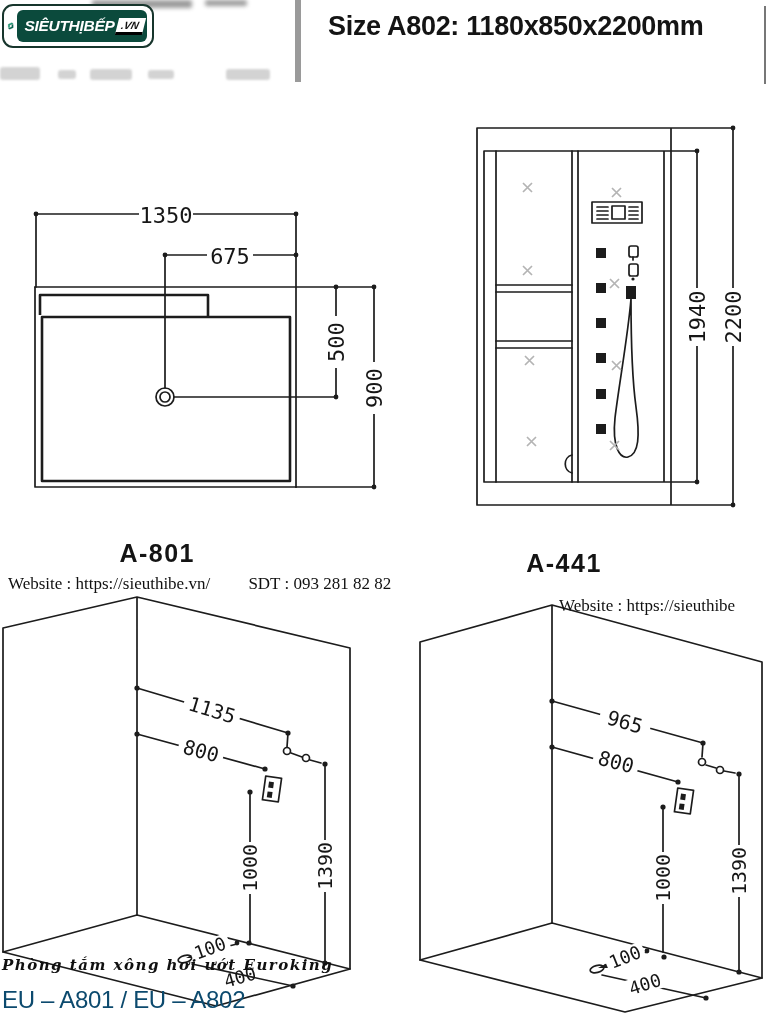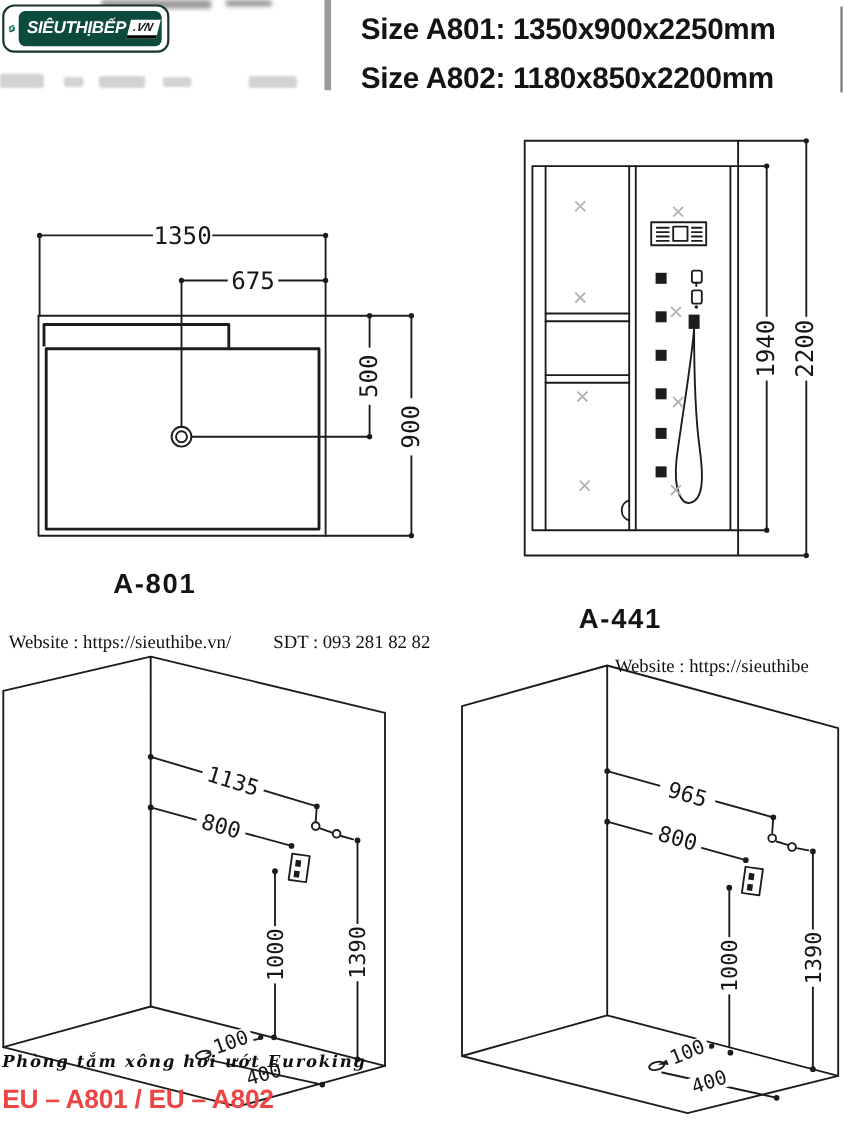--- a/index.html
+++ b/index.html
@@ -33,22 +33,22 @@
   .model-label{font-size:25px;font-weight:600;letter-spacing:1.5px;color:#141414;}
   .contact{font-family:"Liberation Serif",serif;font-size:17px;color:#111;
            white-space:nowrap;}
   .contact-right{left:559px;top:596px;width:209px;overflow:hidden;}
   .phone{margin-left:34px;}
 
   
   .footer-product{left:2px;top:956px;font-family:"DejaVu Serif",serif;
                   font-weight:bold;font-style:italic;font-size:15px;
                   letter-spacing:1.5px;color:#101010;white-space:nowrap;}
-  .footer-models{left:2px;top:986px;font-size:24px;font-weight:700;
-                 letter-spacing:-0.3px;color:#ef4444;white-space:nowrap;}
+  .footer-models{left:2px;top:986px;font-size:24px;font-weight:400;
+                 letter-spacing:-0.3px;color:#0c4a6e;white-space:nowrap;}
 
   
   svg.drawing{position:absolute;left:0;top:0;}
   .ln{fill:none;stroke:#1c1c1c;stroke-width:1.7;stroke-linecap:round;stroke-linejoin:round;}
   .lk{fill:none;stroke:#1c1c1c;stroke-width:2.6;stroke-linejoin:round;}
   .fl{fill:#1c1c1c;stroke:none;}
   .wh{fill:#ffffff;stroke:none;}
   .xm{stroke:#b4b4b4;stroke-width:1.7;fill:none;}
   .dim{font-family:"DejaVu Sans Mono",monospace;fill:#161616;
        text-anchor:middle;dominant-baseline:central;}
@@ -74,21 +74,20 @@
     <path d="M6,25 L6,10 L23,2 L30,6 L13,14 L13,25 Z" fill="#1fa37c" stroke="#0b4a3c" stroke-width="1"></path>
     <path d="M30,11 L30,26 L13,34 L6,30 L23,22 L23,11 Z" fill="#0d6a53" stroke="#0b4a3c" stroke-width="1"></path>
   </svg>
   <div class="logo-pill">
     <span class="logo-text">SIÊUTHỊBẾP</span>
     <span class="logo-vn">.VN</span>
   </div>
 </div>
 
 <div class="abs size-block">
-  <div>Size A801: 1350x900x2250mm</div>
   <div>Size A802: 1180x850x2200mm</div>
 </div>
 
 <svg class="drawing" width="768" height="1024" viewBox="0 0 768 1024">
 
   <g>
     <path class="ln" d="M36,214 H296"></path>
     <circle class="fl" cx="36" cy="214" r="2.4"></circle>
       <circle class="fl" cx="296" cy="214" r="2.4"></circle>
     <path class="ln" d="M165,255 H296"></path>
@@ -304,21 +303,21 @@
       <rect class="wh" x="605" y="948" width="40" height="18"></rect>
       <text class="dim d18" x="625" y="957">100</text>
     </g>
     <g transform="rotate(-18 645 984)">
       <rect class="wh" x="625" y="975" width="40" height="18"></rect>
       <text class="dim d18" x="645" y="984">400</text>
     </g>
   </g>
 </svg>
 
-<div class="abs model-label" style="left:103px;top:517px;width:92px;text-align:left;">A-801</div>
+<div class="abs model-label" style="left:103px;top:539px;width:92px;text-align:right;">A-801</div>
 <div class="abs model-label" style="left:518px;top:549px;width:92px;text-align:center;">A-441</div>
 
 <div class="abs contact" style="left:8px;top:574px;">
   <span>Website : https://sieuthibe.vn/</span>
   <span class="phone">SDT : 093 281 82 82</span>
 </div>
 <div class="abs contact contact-right">Website : https://sieuthibe</div>
 
 <div class="abs footer-product">Phòng tắm xông hơi ướt Euroking</div>
 <div class="abs footer-models">EU – A801 / EU – A802</div>

